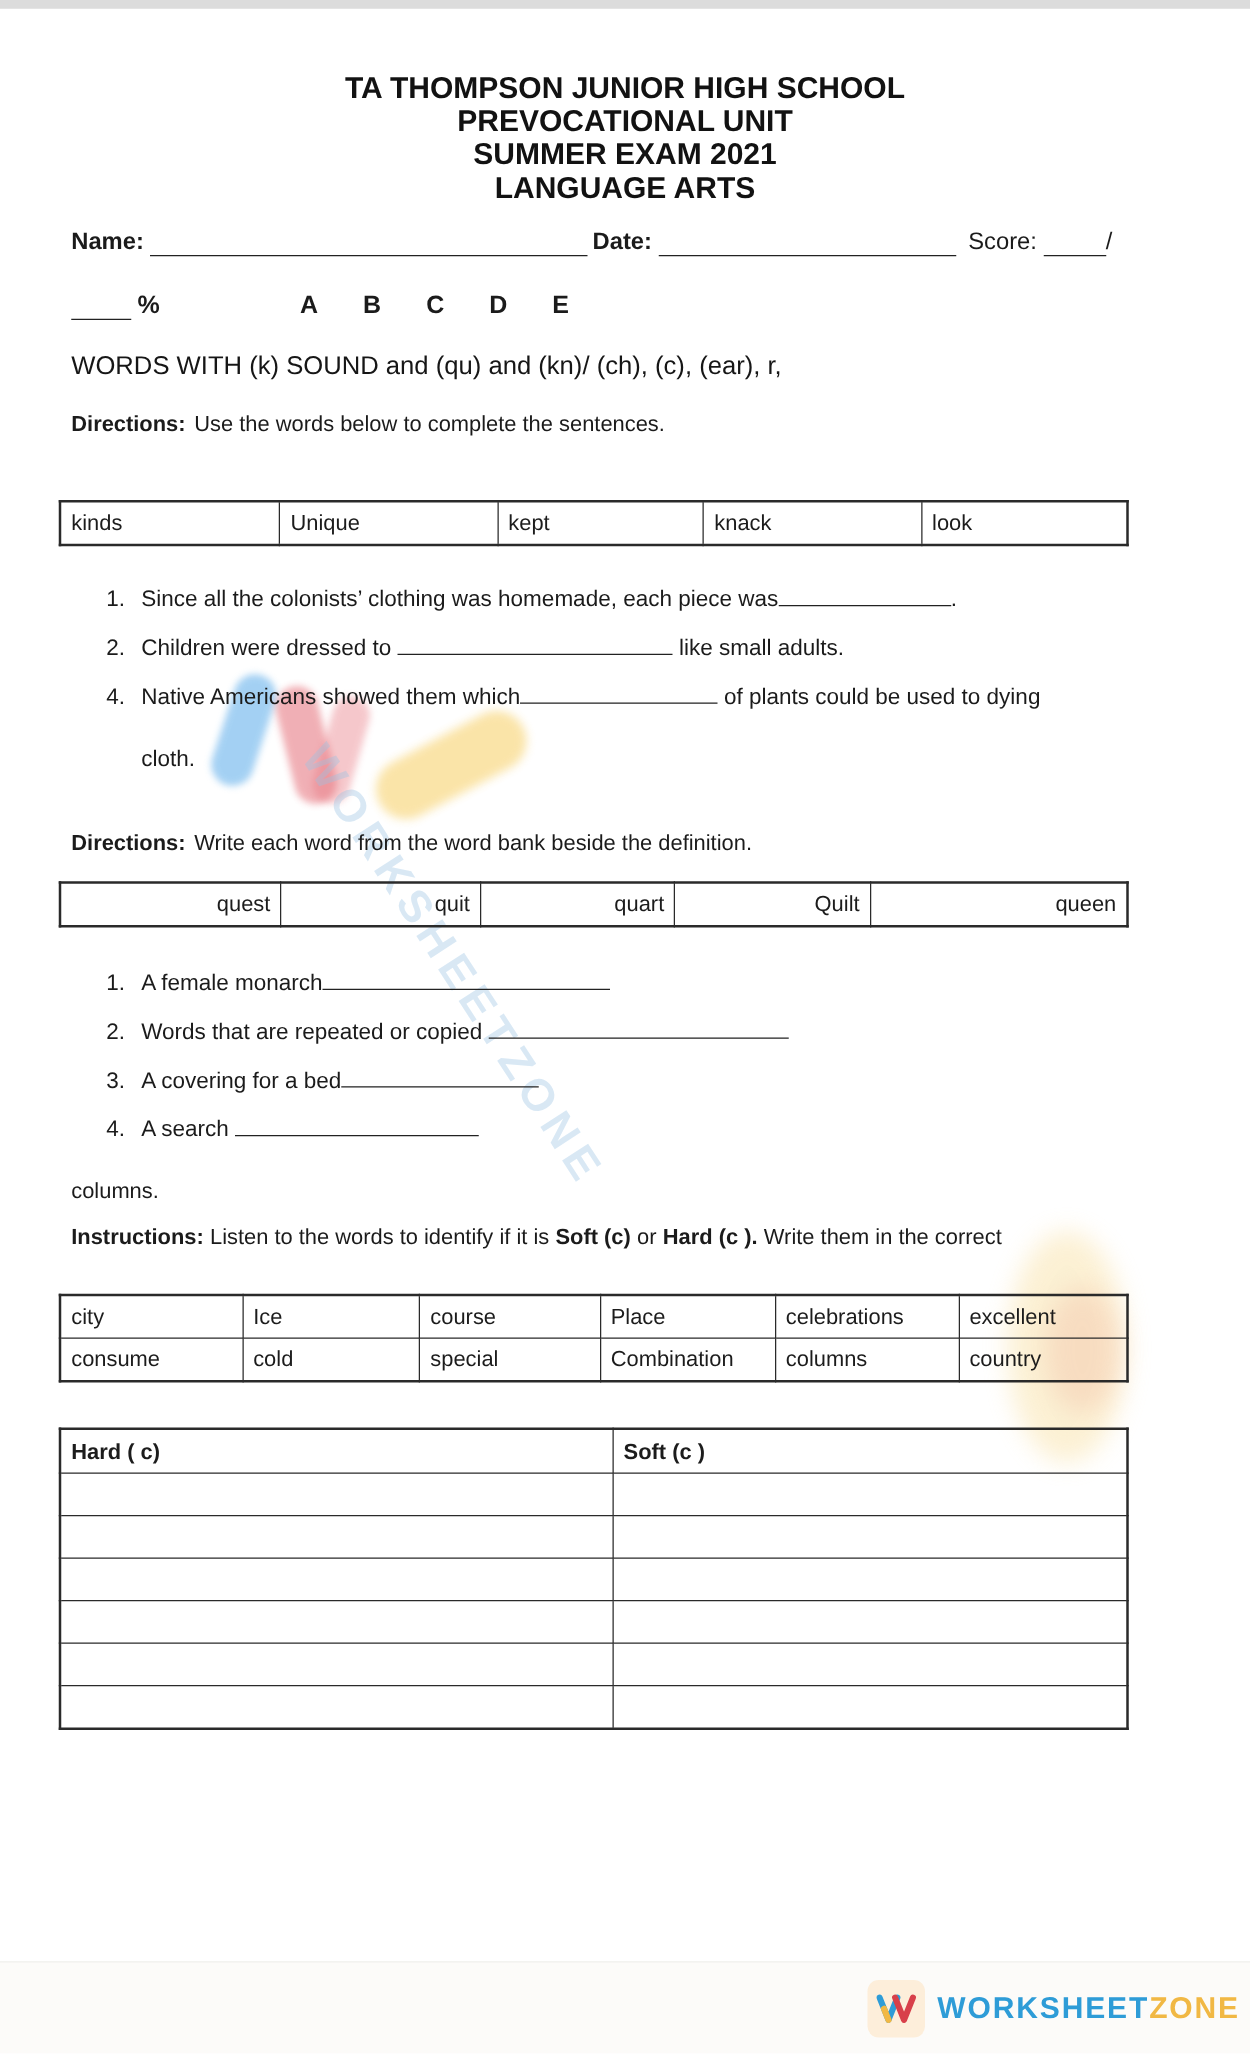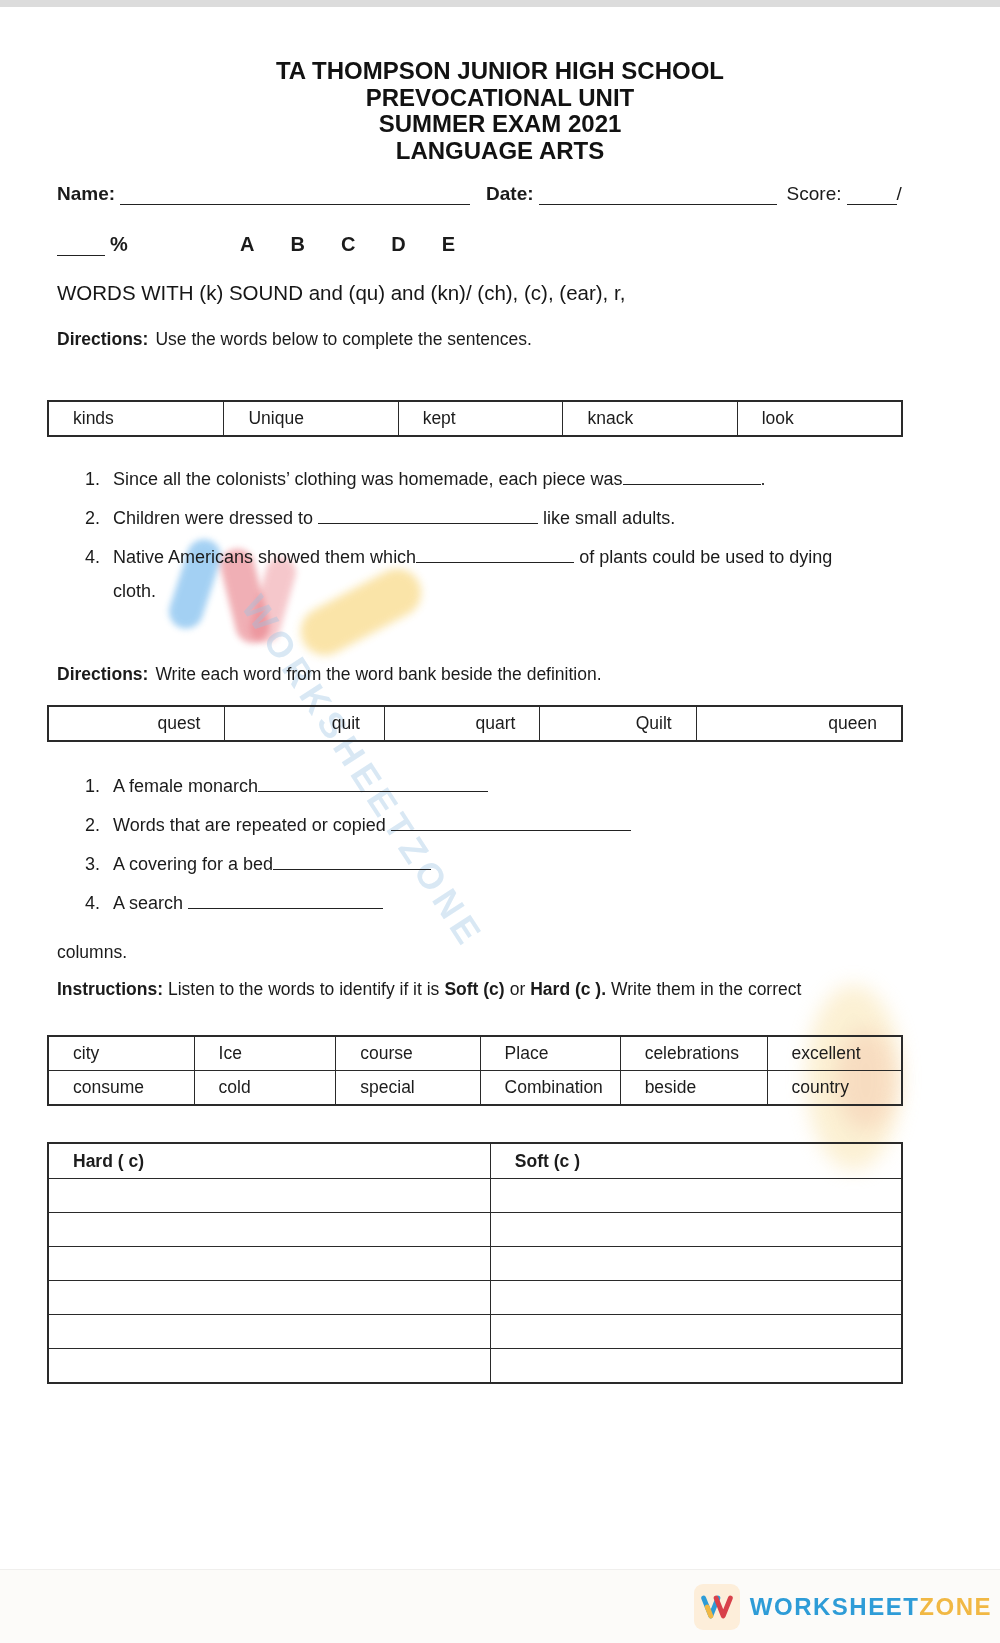--- a/index.html
+++ b/index.html
@@ -30,21 +30,21 @@
   .row-pct{position:absolute;top:233px;left:57px;font-size:20px;font-weight:bold;display:flex;align-items:flex-end;}
   .letters{position:absolute;left:183px;bottom:0;display:flex;gap:36px;}
   .heading{position:absolute;top:281px;left:57px;margin:0;font-size:20.5px;font-weight:normal;color:#161616;}
   .directions{position:absolute;left:57px;margin:0;font-size:17.5px;}
   .directions b{margin-right:7px;}
   .d1{top:329px;}
   .d2{top:664px;}
   
   table.wb{position:absolute;left:47px;width:856px;border-collapse:collapse;table-layout:fixed;
     font-size:17.5px;color:#1c1c1c;}
-  table.wb td{border:1.3px solid #2a2a2a;padding:3px 24px;height:27px;vertical-align:middle;background:transparent;}
+  table.wb td{border:1.3px solid #2a2a2a;padding:3px 8px;height:27px;vertical-align:middle;background:transparent;}
   table.wb{border:2px solid #2a2a2a;}
   .t1{top:400px;}
   .t2{top:705px;text-align:right;}
   .t3{top:1035px;}
   .t3 td{height:26px;}
   .sort{top:1142px;}
   .sort td{height:27px;margin-top:24px;}
   .sort td.hdr{font-weight:bold;height:28px;}
   .sort td.empty{height:27px;}
   
@@ -87,21 +87,21 @@
   <header class="title-block">
     <div>TA THOMPSON JUNIOR HIGH SCHOOL</div>
     <div>PREVOCATIONAL UNIT</div>
     <div>SUMMER EXAM 2021</div>
     <div>LANGUAGE ARTS</div>
   </header>
 
   <div class="row-name">
     <span class="lbl">Name:</span>
     <span class="blank gap-l" style="width:350px"></span>
-    <span class="lbl" style="margin-left:16px">Date:</span>
+    <span class="lbl" style="margin-left:4px">Date:</span>
     <span class="blank gap-l" style="width:238px"></span>
     <span class="lbl-reg" style="margin-left:10px">Score:</span>
     <span class="blank gap-l" style="width:50px"></span>
     <span>/</span>
   </div>
 
   <div class="row-pct">
     <span class="blank gap-r" style="width:48px"></span>
     <span>%</span>
     <span class="letters">
@@ -140,21 +140,21 @@
 
   <div class="qlist l1">
     <div class="qrow">
       <span class="num">1.</span><span>Since all the colonists’ clothing was homemade, each piece was</span><span class="blank" style="width:138px"></span><span>.</span>
     </div>
     <div class="qrow">
       <span class="num">2.</span><span>Children were dressed to</span><span class="blank gap-l gap-r" style="width:220px"></span><span>like small adults.</span>
     </div>
     <div class="qrow">
       <span class="num">4.</span><span>Native Americans showed them which</span><span class="blank gap-r" style="width:158px"></span><span>of plants could be used to dying</span>
-      <div class="line2" style="margin-top:12px">cloth.</div>
+      <div class="line2" style="margin-top:28px">cloth.</div>
     </div>
   </div>
 
   <p class="directions d2">
     <b>Directions:</b><span>Write each word from the word bank beside the definition.</span>
   </p>
 
   <table class="wb t2">
     <colgroup>
         <col style="width:20.7%">
@@ -212,21 +212,21 @@
       <td>course</td>
       <td>Place</td>
       <td>celebrations</td>
       <td>excellent</td>
     </tr>
     <tr>
       <td>consume</td>
       <td>cold</td>
       <td>special</td>
       <td>Combination</td>
-      <td>beside</td>
+      <td>columns</td>
       <td>country</td>
     </tr>
   </tbody>
     </table>
 
   <table class="wb sort">
     <colgroup>
         <col style="width:51.8%">
         <col style="width:48.2%">
       </colgroup>

